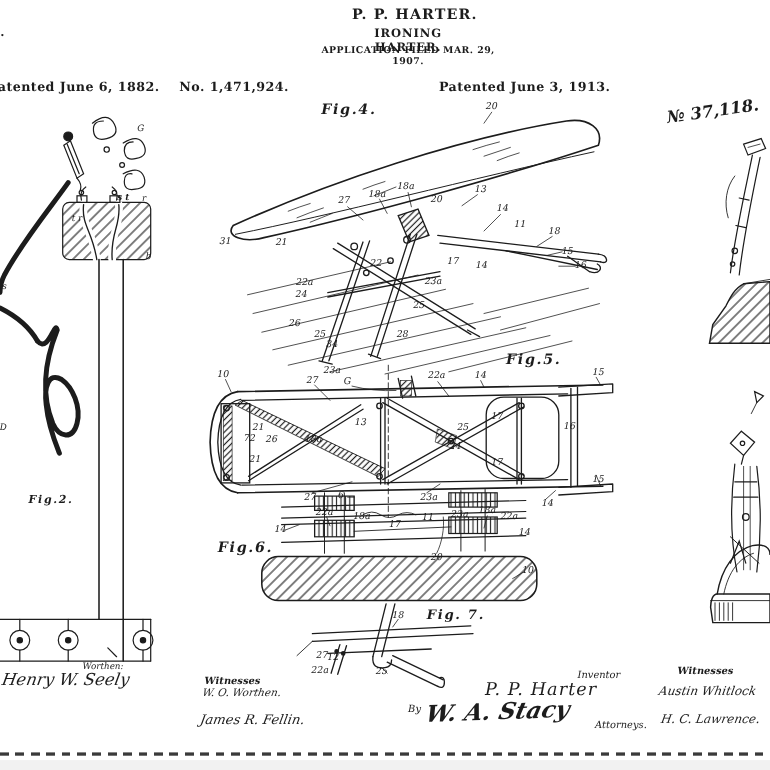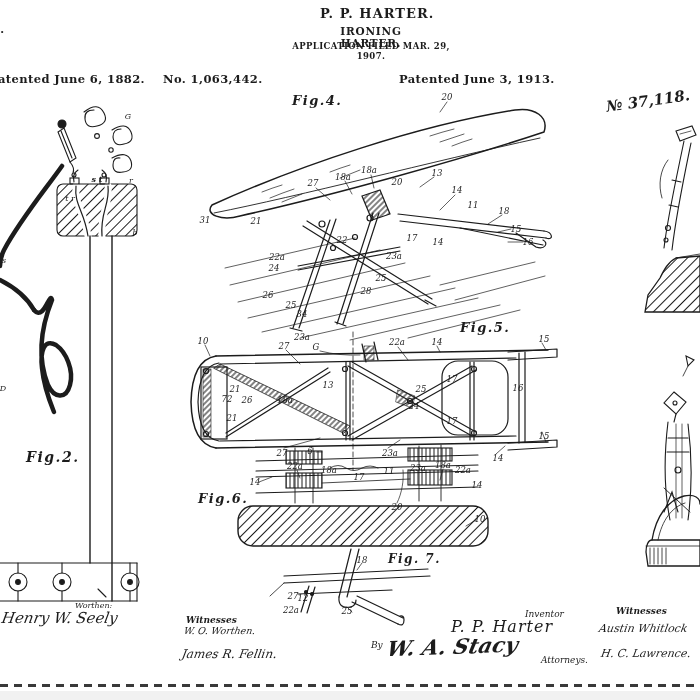--- a/index.html
+++ b/index.html
@@ -272,29 +272,29 @@
   </g>
 </svg>
 
 <div class="abs" style="left:-4px;top:23px;font-size:11px;font-weight:bold;">l.</div>
 
 <div class="abs printed" style="left:320px;top:6px;width:102px;text-align:center;font-size:13px;">P. P. HARTER.</div>
 <div class="abs line2" style="left:310px;top:25px;width:122px;text-align:center;font-size:10.5px;">IRONING HARTER.</div>
 <div class="abs line3" style="left:285px;top:41px;width:172px;text-align:center;font-size:8.5px;">APPLICATION FILED MAR. 29, 1907.</div>
 
 <div class="abs numline" style="left:-2px;top:72px;font-size:11.5px;">atented June 6, 1882.</div>
-<div class="abs numline" style="left:163px;top:72px;font-size:11.5px;">No. 1,063,442.</div>
+<div class="abs numline" style="left:163px;top:72px;font-size:11.5px;">No. 1,471,924.</div>
 <div class="abs numline" style="left:399px;top:72px;font-size:11.5px;">Patented June 3, 1913.</div>
 <div class="abs script" style="left:606px;top:92px;font-size:15px;font-weight:bold;transform:rotate(-8deg);">№ 37,118.</div>
 
 <div class="abs figlabel" style="left:292px;top:93px;font-size:13px;">Fig.4.</div>
 <div class="abs figlabel" style="left:460px;top:320px;font-size:13px;">Fig.5.</div>
 <div class="abs figlabel" style="left:198px;top:491px;font-size:13px;">Fig.6.</div>
 <div class="abs figlabel" style="left:388px;top:552px;font-size:12px;">Fig. 7.</div>
-<div class="abs figlabel" style="left:26px;top:449px;font-size:14px;text-align:right;">Fig.2.</div>
+<div class="abs figlabel" style="left:26px;top:449px;font-size:10px;text-align:right;">Fig.2.</div>
 
 <div class="abs" style="left:0;top:0;width:700px;height:700px;pointer-events:none;">
     <span class="callout" style="left: 447px; top: 97px;">20</span>
     <span class="callout" style="left: 437px; top: 173px;">13</span>
     <span class="callout" style="left: 313px; top: 183px;">27</span>
     <span class="callout" style="left: 343px; top: 177px;">18a</span>
     <span class="callout" style="left: 369px; top: 170px;">18a</span>
     <span class="callout" style="left: 397px; top: 182px;">20</span>
     <span class="callout" style="left: 457px; top: 190px;">14</span>
     <span class="callout" style="left: 473px; top: 205px;">11</span>
@@ -304,21 +304,21 @@
     <span class="callout" style="left: 205px; top: 220px; text-align: right;">31</span>
     <span class="callout" style="left: 256px; top: 221px;">21</span>
     <span class="callout" style="left: 342px; top: 240px;">22</span>
     <span class="callout" style="left: 277px; top: 257px;">22a</span>
     <span class="callout" style="left: 274px; top: 268px;">24</span>
     <span class="callout" style="left: 394px; top: 256px;">23a</span>
     <span class="callout" style="left: 381px; top: 278px;">25</span>
     <span class="callout" style="left: 268px; top: 295px;">26</span>
     <span class="callout" style="left: 291px; top: 305px;">25</span>
     <span class="callout" style="left: 302px; top: 314px;">34</span>
-    <span class="callout" style="left: 366px; top: 291px; font-style: italic;">28</span>
+    <span class="callout" style="left: 366px; top: 305px; font-style: italic;">28</span>
     <span class="callout" style="left: 412px; top: 238px;">17</span>
     <span class="callout" style="left: 438px; top: 242px;">14</span>
   </div>
 <div class="abs" style="left:0;top:0;width:700px;height:700px;pointer-events:none;">
     <span class="callout" style="left: 203px; top: 341px;">10</span>
     <span class="callout" style="left: 284px; top: 346px;">27</span>
     <span class="callout" style="left: 302px; top: 337px;">23a</span>
     <span class="callout" style="left: 316px; top: 347px;">G</span>
     <span class="callout" style="left: 397px; top: 342px;">22a</span>
     <span class="callout" style="left: 437px; top: 342px;">14</span>
@@ -356,35 +356,35 @@
 <div class="abs" style="left:0;top:0;width:700px;height:700px;pointer-events:none;">
     <span class="callout" style="left: 362px; top: 560px;">18</span>
     <span class="callout" style="left: 267px; top: 598px; margin-left: 36px;">12</span>
     <span class="callout" style="left: 293px; top: 596px;">27</span>
     <span class="callout" style="left: 291px; top: 610px;">22a</span>
     <span class="callout" style="left: 347px; top: 611px;">25</span>
   </div>
 <div class="abs" style="left:0;top:0;width:700px;height:700px;pointer-events:none;">
     <span class="callout plabel" style="left: 128px; top: 117px;">G</span>
     <span class="callout plabel" style="left: 70px; top: 179px; margin-top: 20px;">t r</span>
-    <span class="callout plabel" style="left: 97px; top: 179px; font-weight: bold;">s t</span>
+    <span class="callout plabel" style="left: 112px; top: 179px; font-weight: bold;">s t</span>
     <span class="callout plabel" style="left: 131px; top: 181px;">r</span>
     <span class="callout plabel" style="left: 4px; top: 261px;">s</span>
     <span class="callout plabel" style="left: 3px; top: 389px;">D</span>
     <span class="callout plabel" style="left: 135px; top: 233px;">b</span>
   </div>
 
 <div class="abs script" style="left:75px;top:601px;font-size:8px;">Worthen:</div>
 <div class="abs sig" style="left:2px;top:609px;font-size:15px;">Henry W. Seely</div>
 
 <div class="abs script" style="left:186px;top:615px;font-size:9px;font-weight:bold;">Witnesses</div>
 <div class="abs sig" style="left:184px;top:625px;font-size:9.5px;">W. O. Worthen.</div>
 <div class="abs sig" style="left:182px;top:647px;font-size:12px;">James R. Fellin.</div>
 <div class="abs script" style="left:525px;top:609px;font-size:9px;">Inventor</div>
-<div class="abs script" style="left:451px;top:617px;font-size:16px;letter-spacing:1px;">P. P. Harter</div>
+<div class="abs script" style="left:441px;top:617px;font-size:16px;letter-spacing:1px;">P. P. Harter</div>
 <div class="abs script" style="left:371px;top:640px;font-size:9px;">By</div>
 <div class="abs bigsig" style="left:388px;top:634px;font-size:21px;">W. A. Stacy</div>
 <div class="abs script" style="left:541px;top:655px;font-size:9px;">Attorneys.</div>
 
 <div class="abs script" style="left:616px;top:606px;font-size:9px;font-weight:bold;">Witnesses</div>
 <div class="abs sig" style="left:599px;top:622px;font-size:11px;">Austin Whitlock</div>
 <div class="abs sig" style="left:601px;top:647px;font-size:11px;">H. C. Lawrence.</div>
 
 <div class="abs dashline" style="left:0;top:684px;width:700px;"></div>
 <div class="abs strip" style="left:0;top:691px;width:700px;height:9px;"></div>

